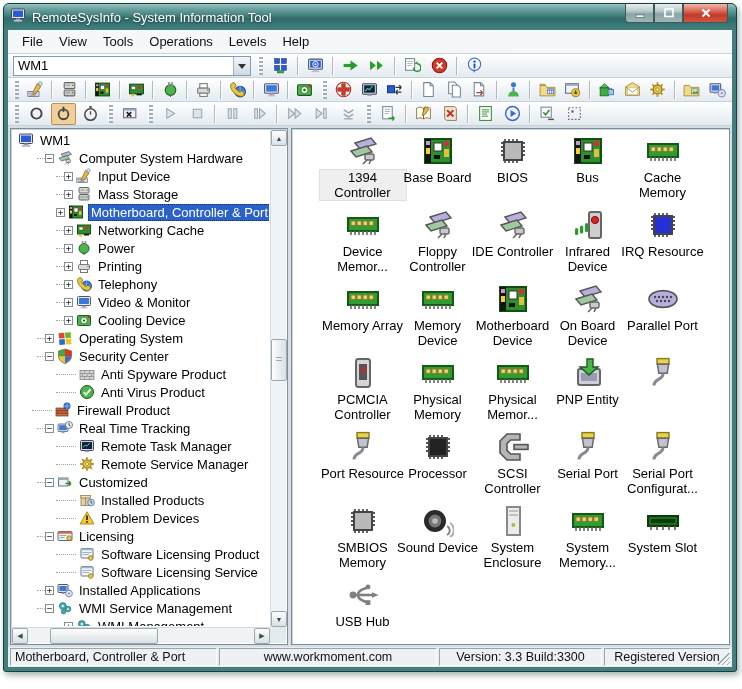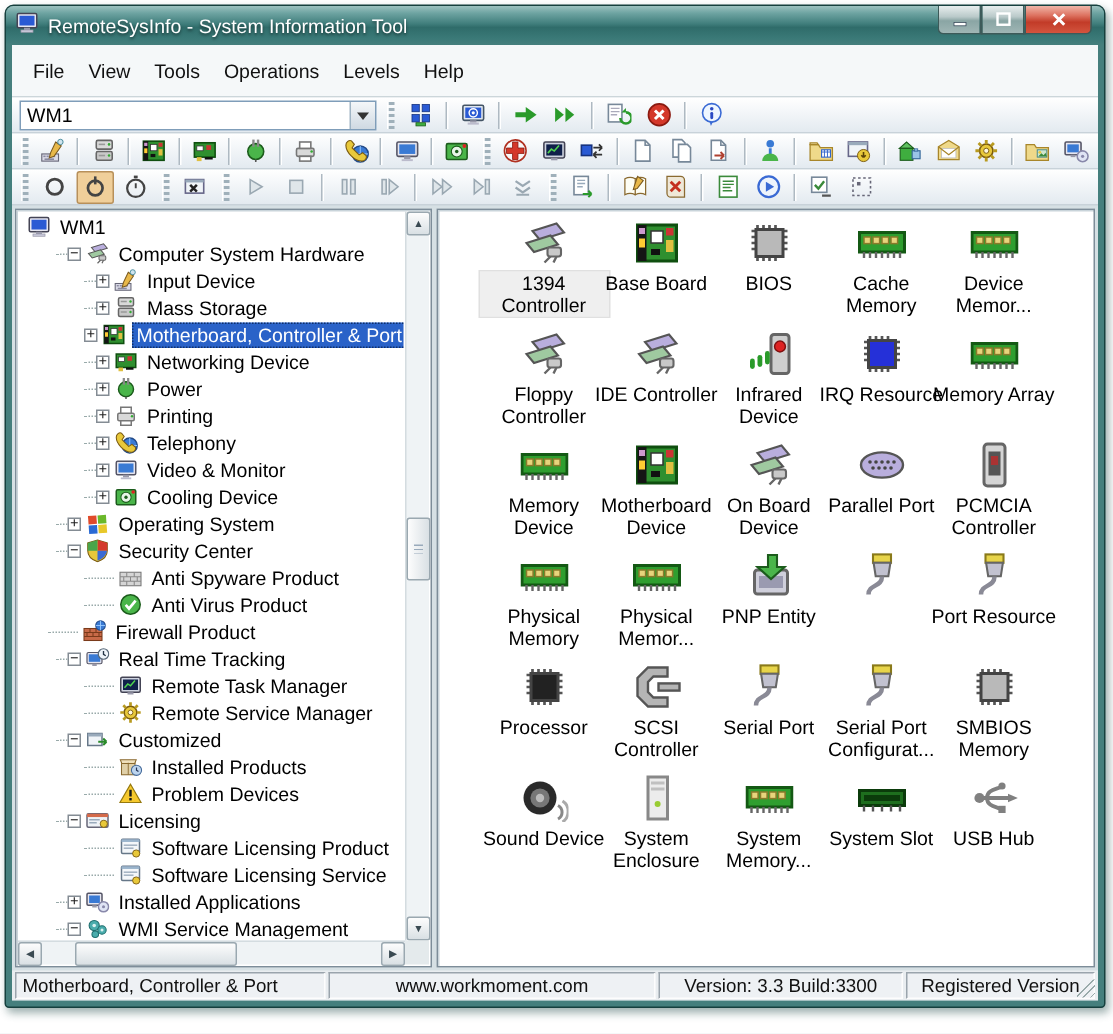--- a/index.html
+++ b/index.html
@@ -15,21 +15,21 @@
   .title-text{color:#fff;font-size:13px;margin-left:6px;text-shadow:0 1px 2px rgba(0,0,0,.5);white-space:nowrap;text-align:center;}
   .caption{position:absolute;top:0;right:8px;display:flex;}
   .capbtn{width:29px;height:19px;display:flex;align-items:center;justify-content:center;cursor:default;
     background:linear-gradient(180deg,#e8eeee 0%,#b9c9c9 40%,#8aa5a4 55%,#9fb6b5 100%);
     border:1px solid #3d5a59;border-top:none;}
   .capbtn.min{border-radius:0 0 0 4px;}
   .capbtn.close{width:45px;border-radius:0 0 4px 0;
     background:linear-gradient(180deg,#f0b5a8 0%,#dd7260 35%,#c23b28 60%,#d2543e 100%);}
   
   .content{position:absolute;left:4px;right:4px;top:26px;bottom:4px;background:#d6e0e4;display:flex;flex-direction:column;overflow:hidden;}
-  .menubar{height:35px;background:#f5f8f9;border-bottom:1px solid #ccd6da;display:flex;align-items:center;padding-left:6px;}
+  .menubar{height:24px;background:#f5f8f9;border-bottom:1px solid #ccd6da;display:flex;align-items:center;padding-left:6px;}
   .mitem{font-size:13px;color:#111;padding:2px 8px;}
   .toolbar{height:24px;background:linear-gradient(180deg,#ffffff,#e3eaf0);border-bottom:1px solid #c8d2d9;display:flex;align-items:center;padding:0 2px;overflow:hidden;flex:0 0 24px;}
   .tbtn{width:25px;height:22px;border:1px solid transparent;background:transparent;padding:0;margin:0 1px;display:flex;align-items:center;justify-content:center;}
   .tbtn.pressed{background:#f0cf9a;border:1px solid #b8905a;border-radius:2px;}
   .sep{width:2px;height:18px;margin:0 3px;border-left:1px solid #aeb9c2;border-right:1px solid #fff;}
   .grip{width:5px;height:18px;margin:0 4px;background:repeating-linear-gradient(180deg,#9fb0ba 0 2px,transparent 2px 4px);border-left:1px solid #fff;}
   .combo{width:238px;height:20px;margin:1px 3px;background:#fff;border:1px solid #7f9db9;display:flex;align-items:center;}
   .combo-text{flex:1;font-size:13px;padding-left:4px;color:#000;}
   .combo-btn{width:17px;height:18px;margin:0;background:linear-gradient(180deg,#f4f7f9,#cfd9e2);border-left:1px solid #9fb4c4;display:flex;align-items:center;justify-content:center;}
   .combo-btn:after{content:"";border:4px solid transparent;border-top:5px solid #333;margin-top:5px;}
@@ -583,21 +583,21 @@
               <span class="exp">+</span>
               <span class="ticon">
                 <svg width="16" height="16" viewBox="0 0 16 16">
                   <rect x="1.5" y="3" width="13" height="9" fill="#2f8f2f" stroke="#0f4f0f"></rect>
                   <rect x="3" y="5" width="4" height="3" fill="#fff" stroke="#333" stroke-width="0.5"></rect>
                   <rect x="9" y="4.5" width="3" height="3" fill="#c33"></rect>
                   <rect x="3" y="12" width="3" height="2.5" fill="#e0c040"></rect>
                   <rect x="8" y="12" width="5" height="1.5" fill="#111"></rect>
                 </svg>
               </span>
-              <span class="tlabel">Networking Device</span>
+              <span class="tlabel">Networking Cache</span>
             </div>
             <div class="trow" style="padding-left:44px">
               <span class="dots"></span>
               <span class="exp">+</span>
               <span class="ticon">
                 <svg width="16" height="16" viewBox="0 0 16 16">
                   <circle cx="8" cy="8.5" r="5" fill="#4ab54a" stroke="#1c5c1c"></circle>
                   <rect x="5.8" y="1" width="1.5" height="4.5" fill="#888"></rect>
                   <rect x="8.7" y="1" width="1.5" height="4.5" fill="#888"></rect>
                   <path d="M8 13.5V15" stroke="#555"></path>
@@ -916,20 +916,33 @@
             </div>
             <div class="gcell">
               <svg width="32" height="32" viewBox="0 0 16 16">
                 <path d="M2 4h2M2 6h2M2 8h2M2 10h2M12 4h2M12 6h2M12 8h2M12 10h2M4 2v2M6 2v2M8 2v2M10 2v2M4 12v2M6 12v2M8 12v2M10 12v2" stroke="#555" stroke-width="0.9"></path>
                 <rect x="3.5" y="3.5" width="9" height="9" fill="#b9b9b9" stroke="#444"></rect>
               </svg>
               <span class="glabel">BIOS</span>
             </div>
             <div class="gcell">
               <svg width="32" height="32" viewBox="0 0 16 16">
+                <rect x="1.5" y="2" width="13" height="12" fill="#2f8f2f" stroke="#0f4f0f"></rect>
+                <rect x="1.5" y="2" width="3" height="12" fill="#151515"></rect>
+                <rect x="2" y="3" width="2" height="2" fill="#c9c"></rect>
+                <rect x="2" y="6.5" width="2" height="3" fill="#fc3"></rect>
+                <rect x="6" y="4" width="4" height="4" fill="#fff" stroke="#333" stroke-width="0.5"></rect>
+                <rect x="11" y="3" width="2.5" height="2.5" fill="#c33"></rect>
+                <rect x="6" y="10" width="3" height="2" fill="#111"></rect>
+                <rect x="11" y="7" width="2.5" height="4" fill="#e0c040"></rect>
+              </svg>
+              <span class="glabel">Bus</span>
+            </div>
+            <div class="gcell">
+              <svg width="32" height="32" viewBox="0 0 16 16">
                 <rect x="0.5" y="4.5" width="15" height="6.5" fill="#2f9e2f" stroke="#145914"></rect>
                 <g fill="#e7d47c" stroke="#8a7a2a" stroke-width="0.5">
                   <rect x="2" y="6" width="2.2" height="2.2"></rect>
                   <rect x="5" y="6" width="2.2" height="2.2"></rect>
                   <rect x="8" y="6" width="2.2" height="2.2"></rect>
                   <rect x="11" y="6" width="2.2" height="2.2"></rect>
                 </g>
                 <path d="M2 11v2M4 11v2M6 11v2M8 11v2M10 11v2M12 11v2M14 11v2" stroke="#666" stroke-width="0.8"></path>
               </svg>
               <span class="glabel">Cache Memory</span>

